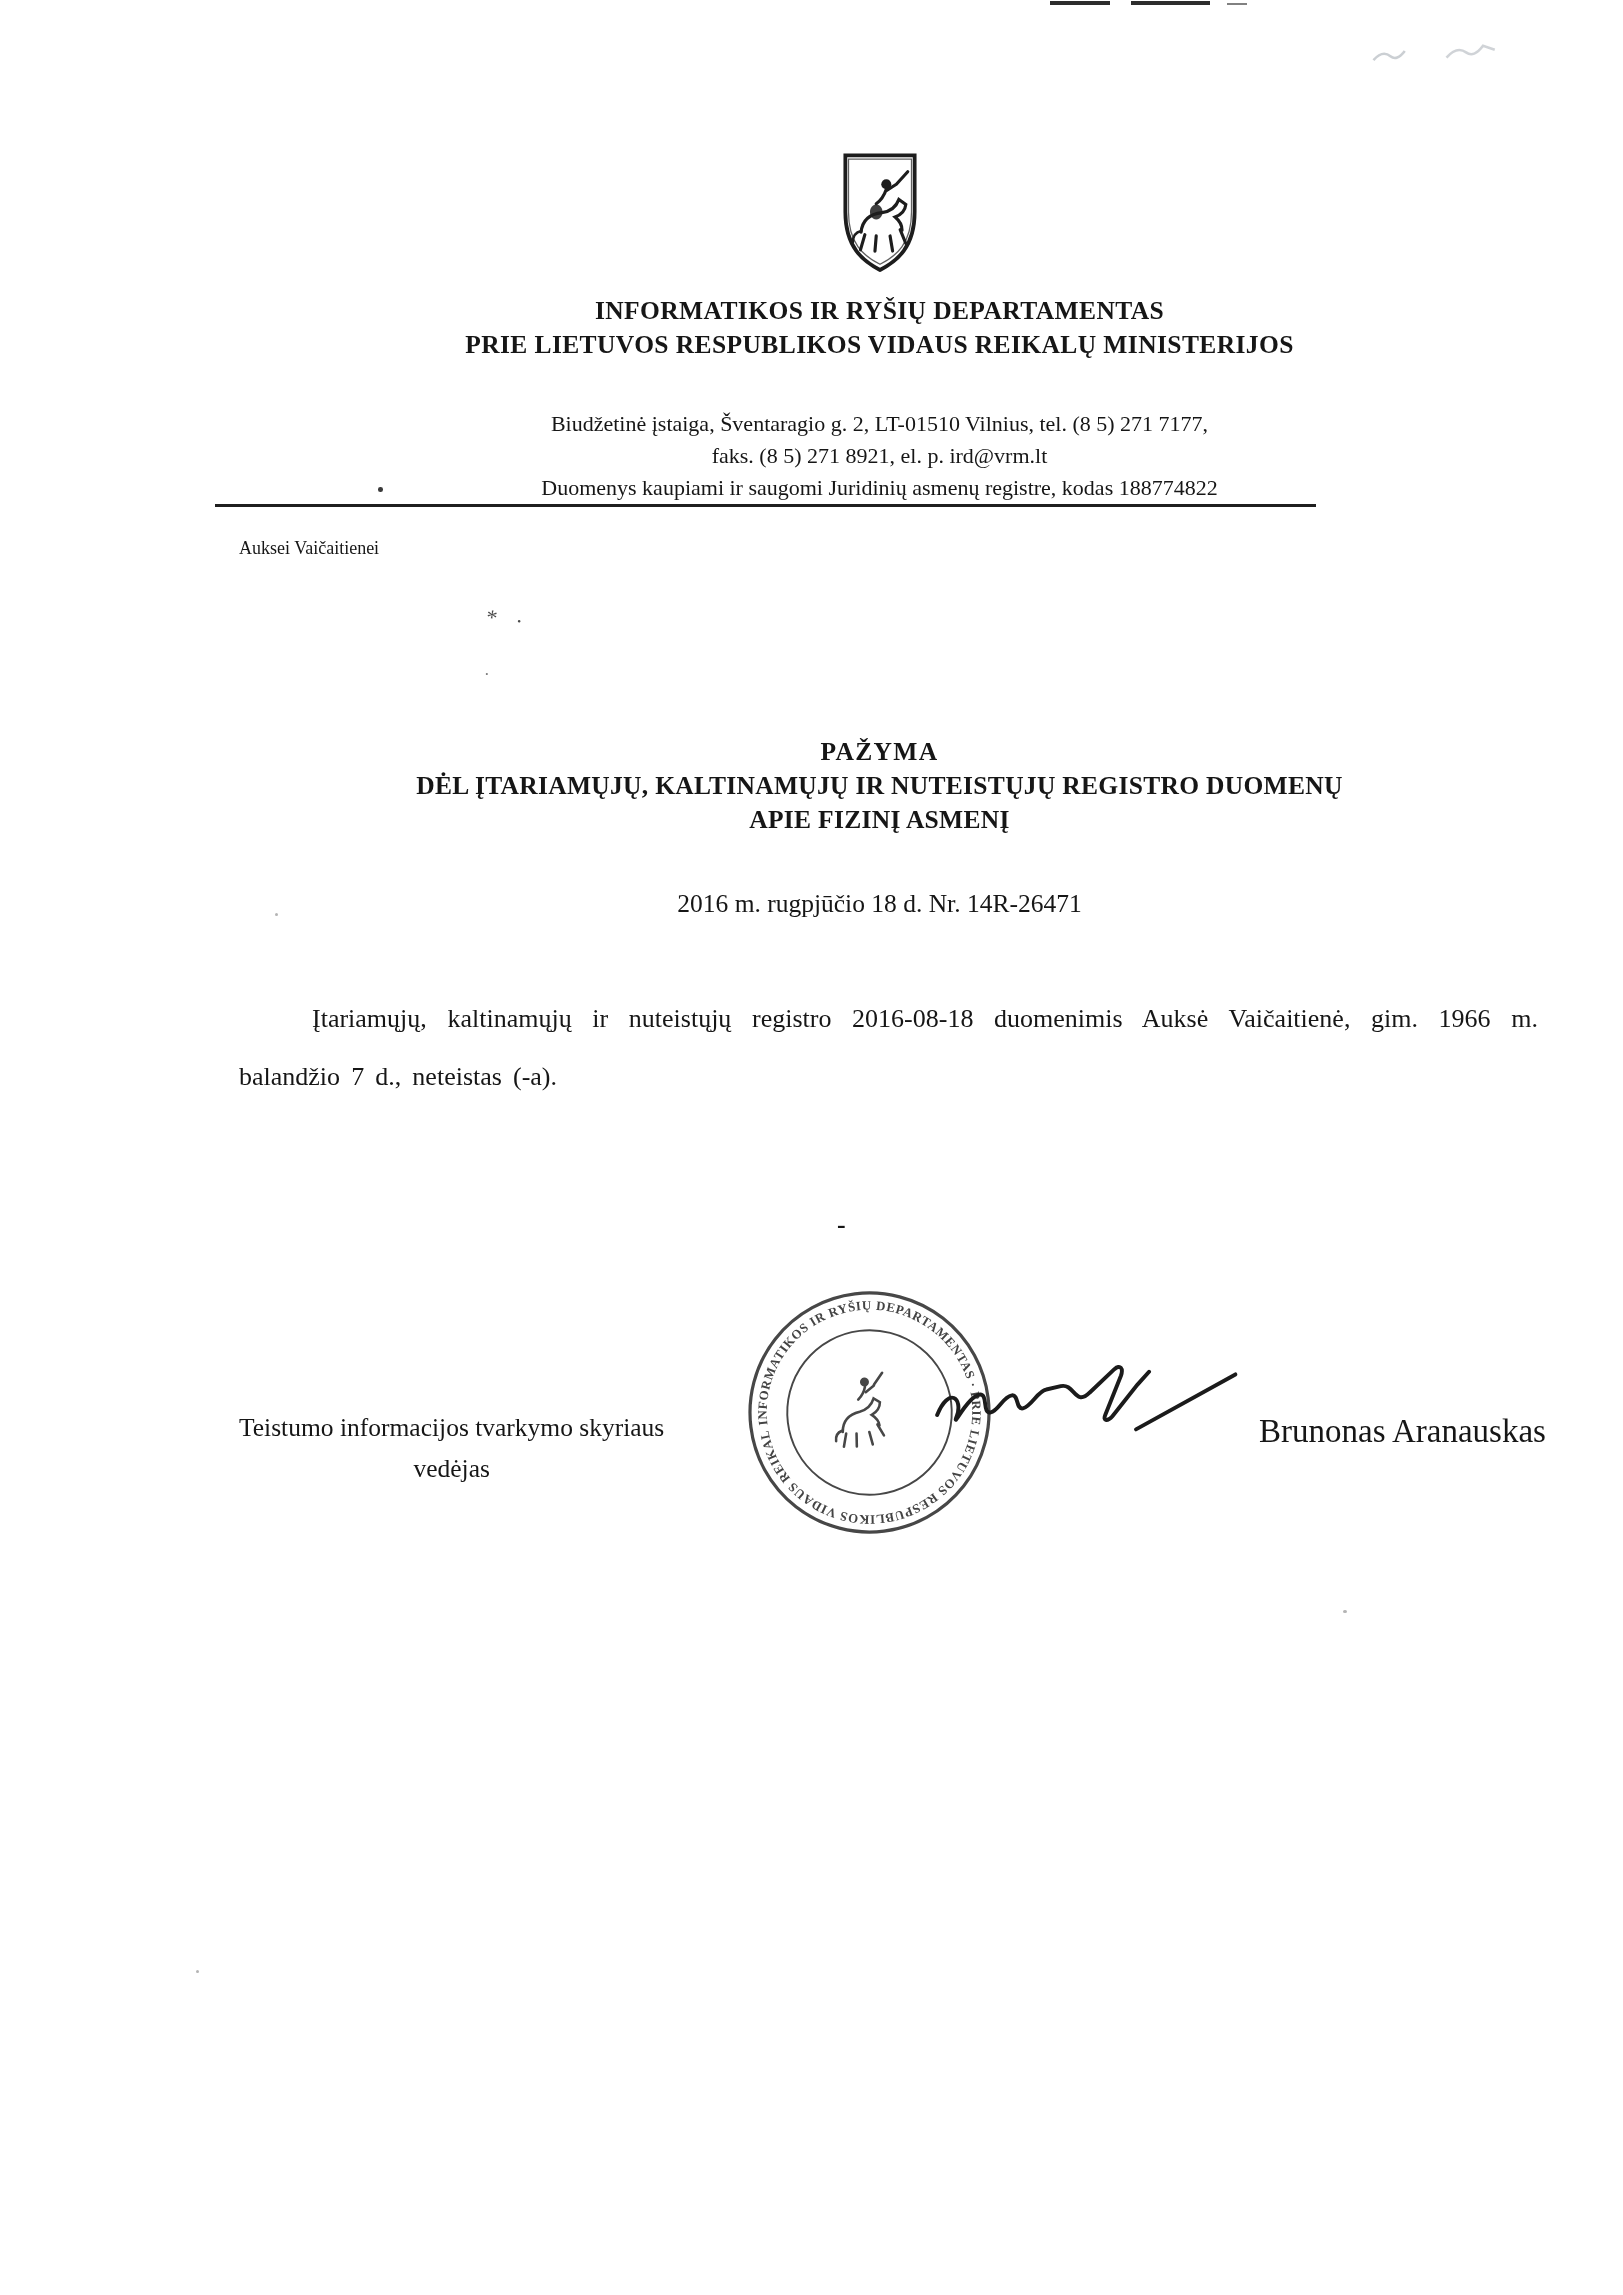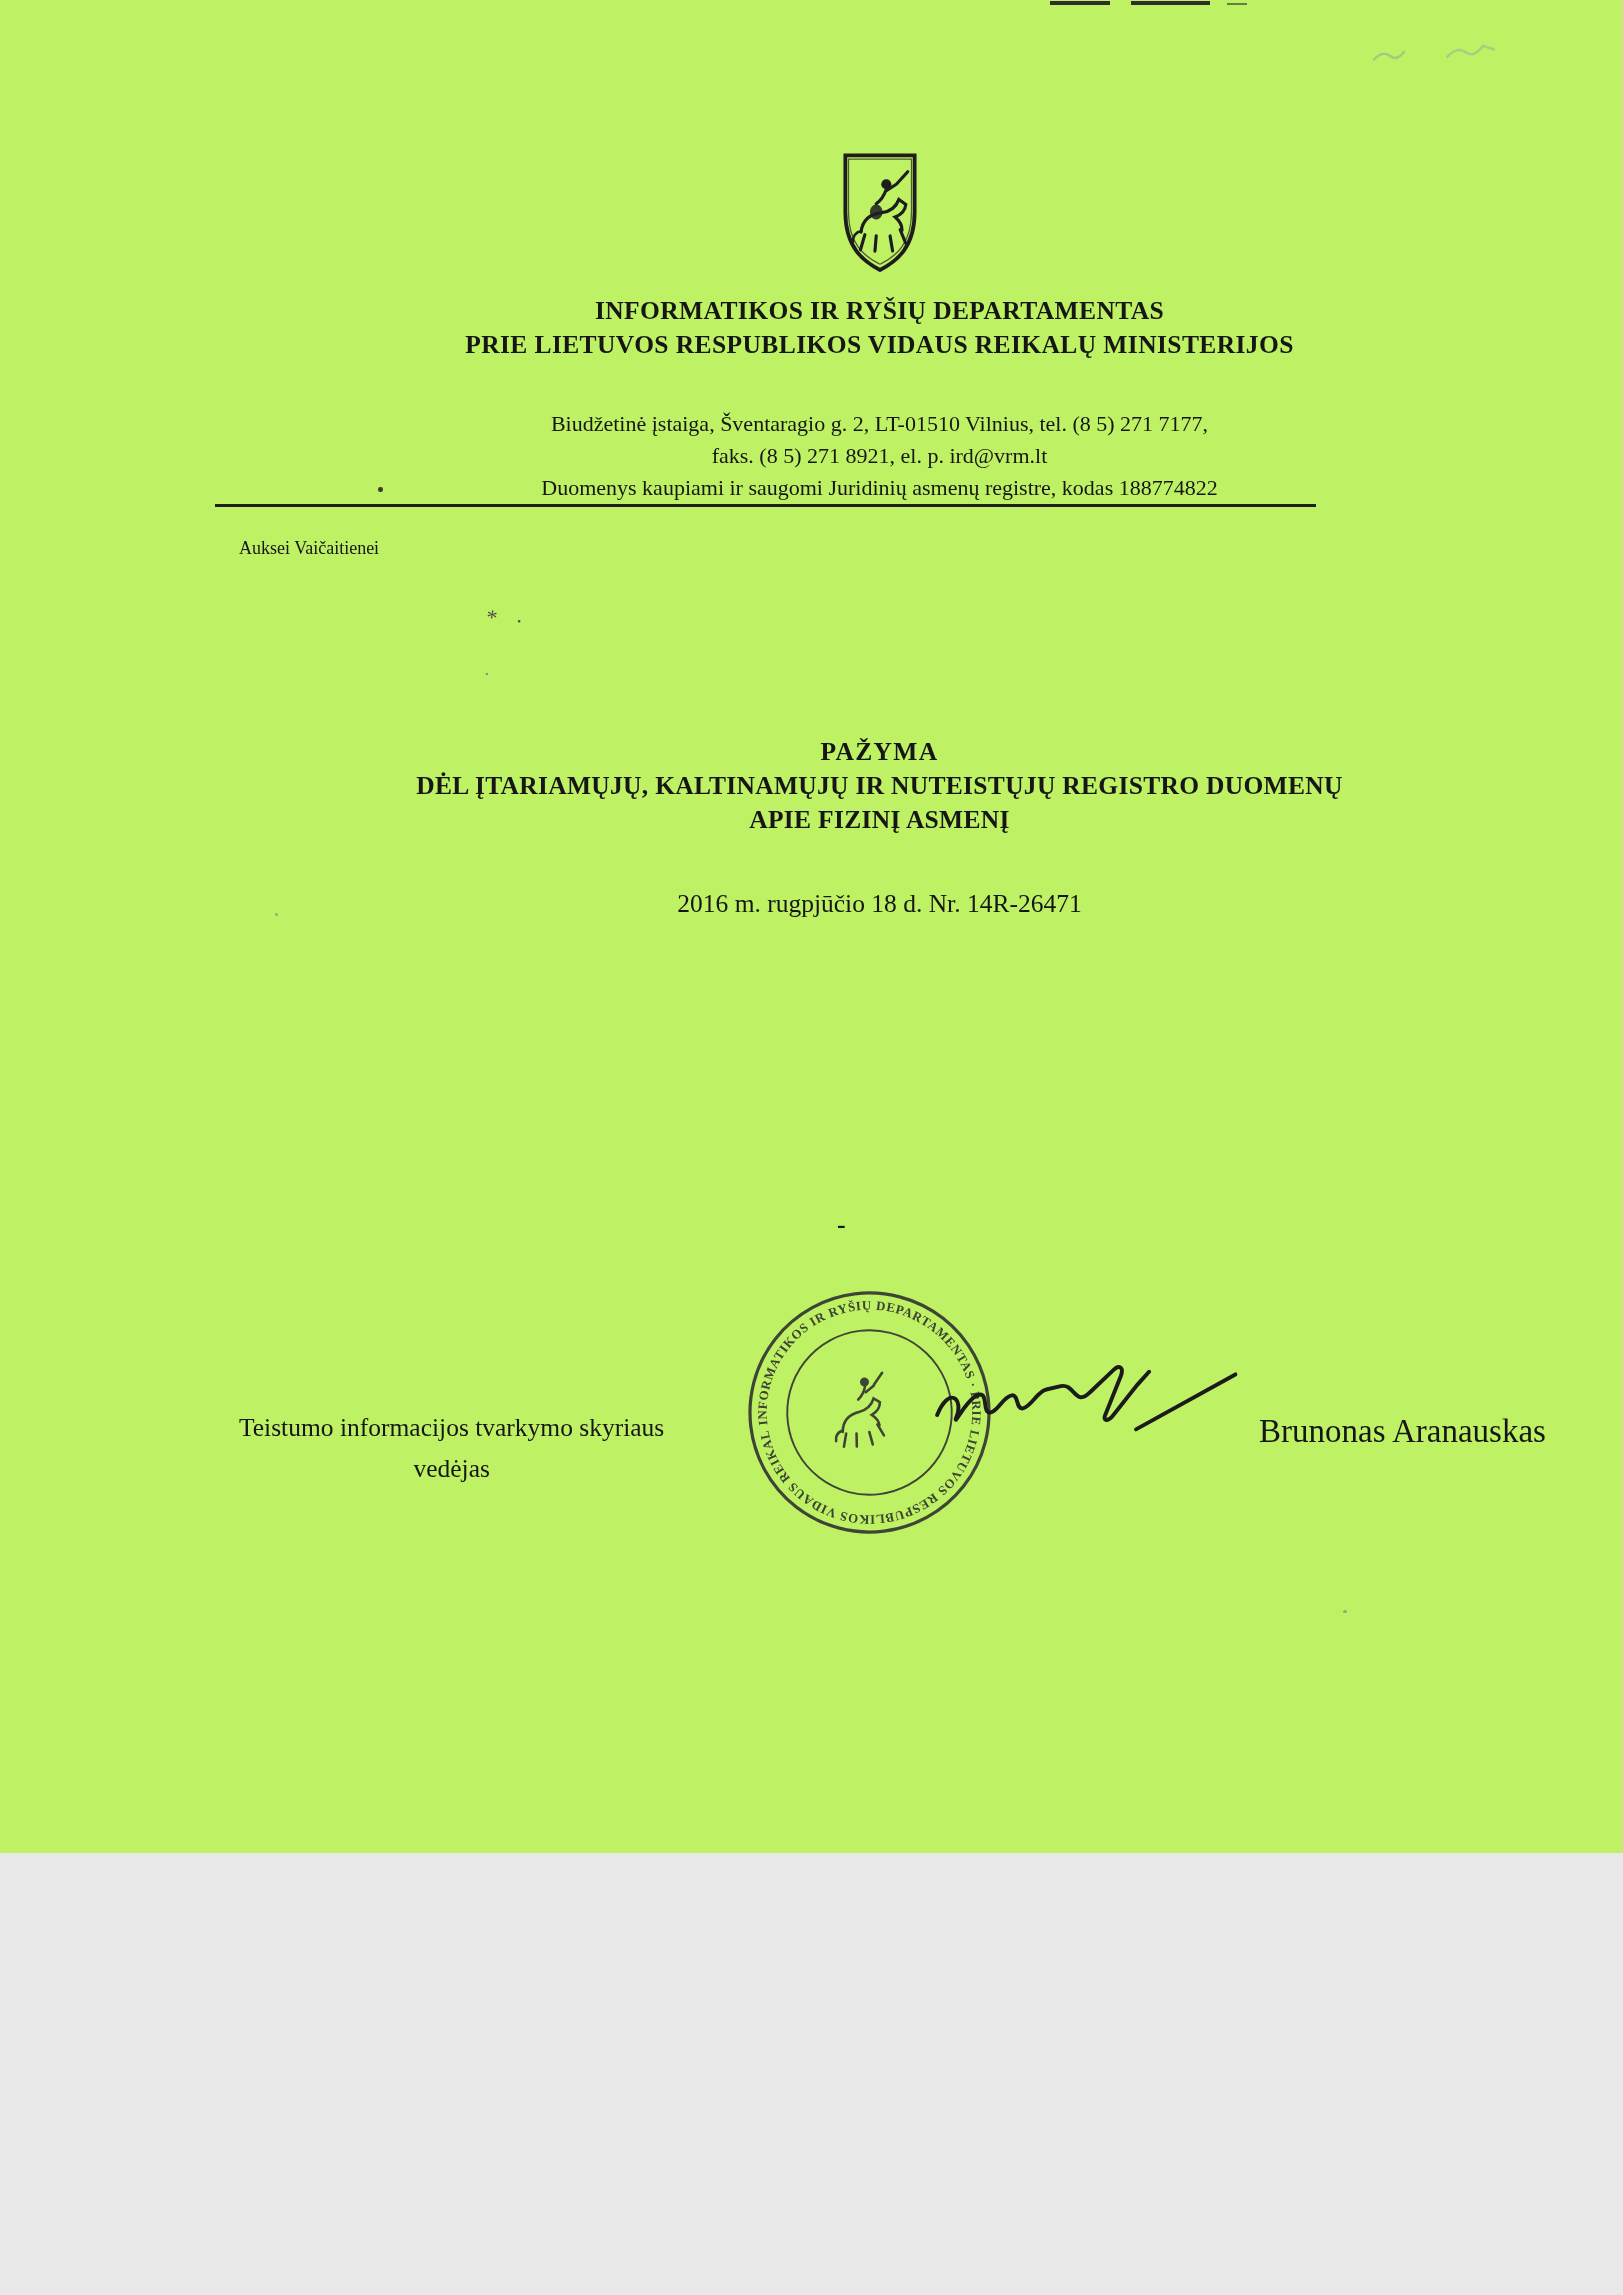--- a/index.html
+++ b/index.html
@@ -1,19 +1,19 @@
 <!DOCTYPE html>
 <html style="font-size:10.5px"><head>
 <meta charset="utf-8">
 <style>
   html,body{margin:0;padding:0;background:#e8e8e8;}
   .page{
     position:relative;
-    width:1623px;height:1853px;
-    background:#bef264;
+    width:1623px;height:2295px;
+    background:#ffffff;
     overflow:hidden;
     font-family:"Liberation Serif", serif;
     color:#161616;
   }
   
   .artifact{position:absolute;background:#2d2d2d;}
   .artifact.l1{left:1050px;top:1.3px;width:60px;height:3.3px;}
   .artifact.l2{left:1131px;top:1.3px;width:79px;height:3.3px;}
   .artifact.l3{left:1227px;top:2.6px;width:19.6px;height:2px;opacity:.6;}
   .smudge{position:absolute;left:1368px;top:38px;width:157px;height:30px;opacity:.45;}
@@ -107,20 +107,21 @@
   <div class="addressee">Auksei Vaičaitienei</div>
   <div class="pen-mark">* ·</div>
   <div class="pen-mark-2">·</div>
 
   <div class="cx title-line t1">PAŽYMA</div>
   <div class="cx title-line t2">DĖL ĮTARIAMŲJŲ, KALTINAMŲJŲ IR NUTEISTŲJŲ REGISTRO DUOMENŲ</div>
   <div class="cx title-line t3">APIE FIZINĮ ASMENĮ</div>
 
   <div class="cx date-line">2016 m. rugpjūčio 18 d. Nr. 14R-26471</div>
 
+  <p class="body-par p1">Įtariamųjų, kaltinamųjų ir nuteistųjų registro 2016-08-18 duomenimis Auksė Vaičaitienė, gim. 1966 m. balandžio 7 d., neteistas (-a).</p>
   <div class="center-dash">-</div>
 
   <div class="stamp">
     <svg width="257" height="257" viewBox="0 0 400 400">
       <defs>
         <path id="ring" d="M200,200 m-160,0 a160,160 0 1,1 320,0 a160,160 0 1,1 -320,0"></path>
       </defs>
       <circle cx="200" cy="200" r="186" fill="none" stroke="#2e2e2e" stroke-width="5"></circle>
       <circle cx="200" cy="200" r="128" fill="none" stroke="#2e2e2e" stroke-width="3"></circle>
       <text font-size="20" letter-spacing="1" fill="#2a2a2a" font-family="Liberation Serif, serif" font-weight="bold">

